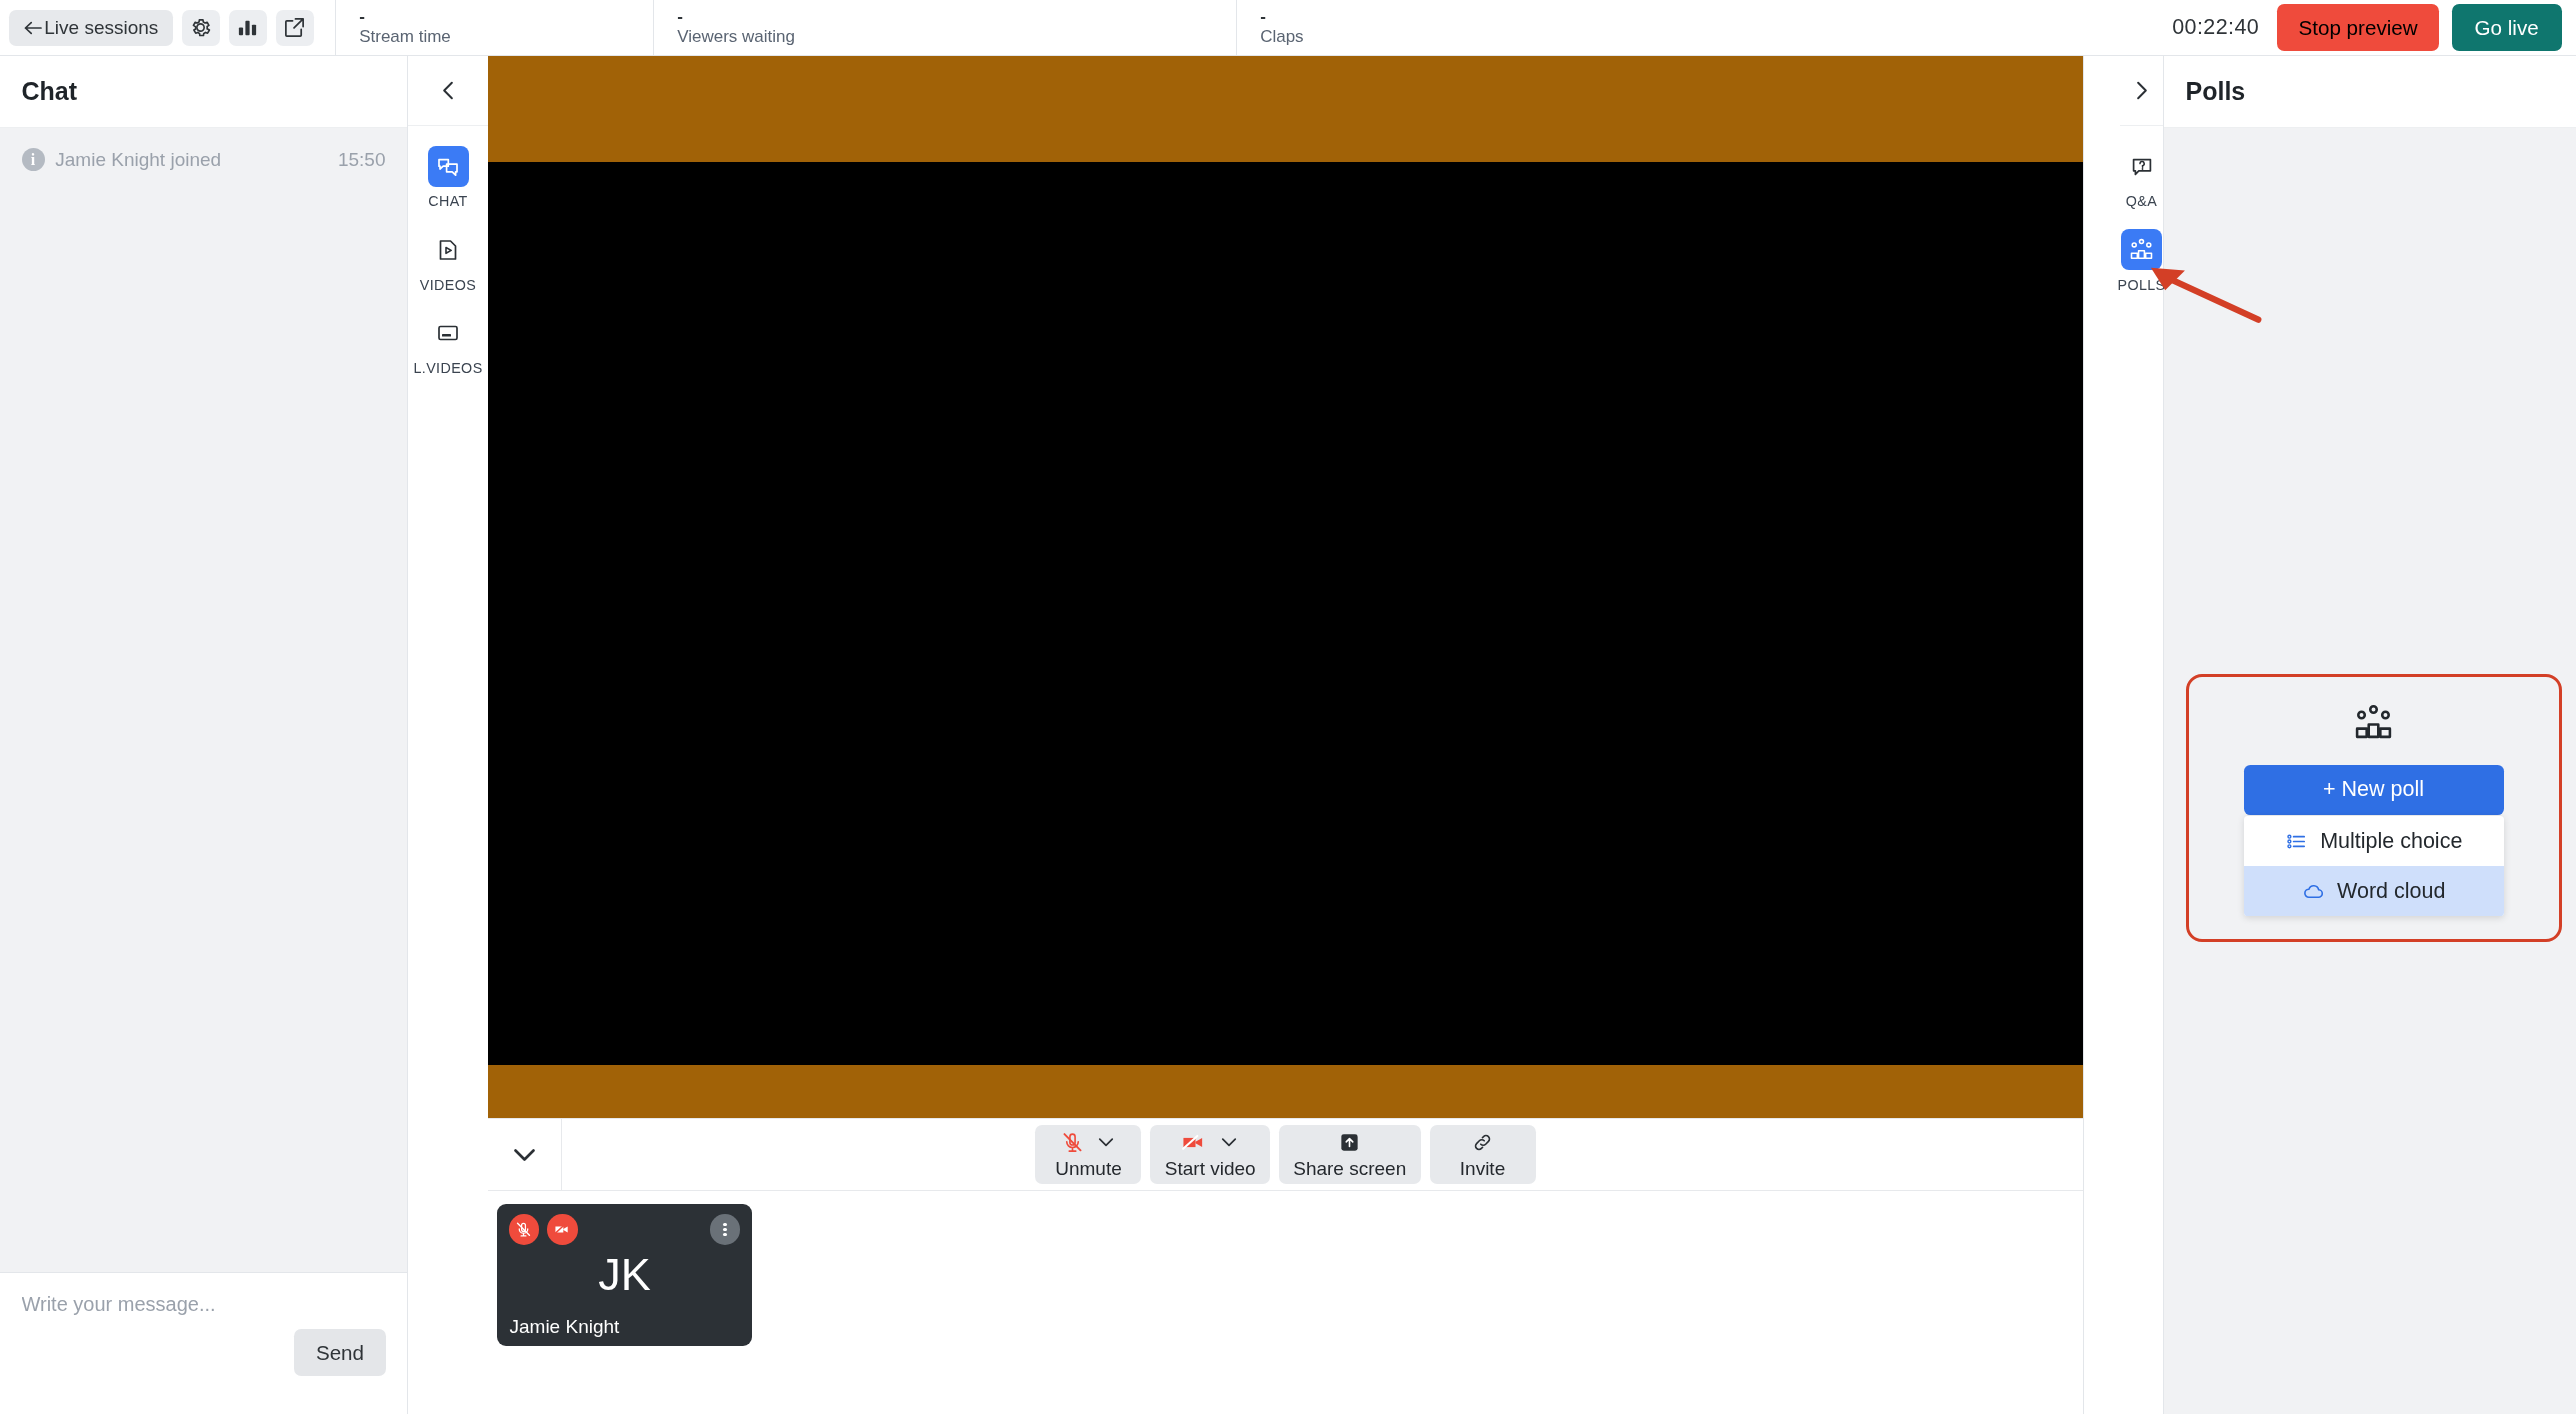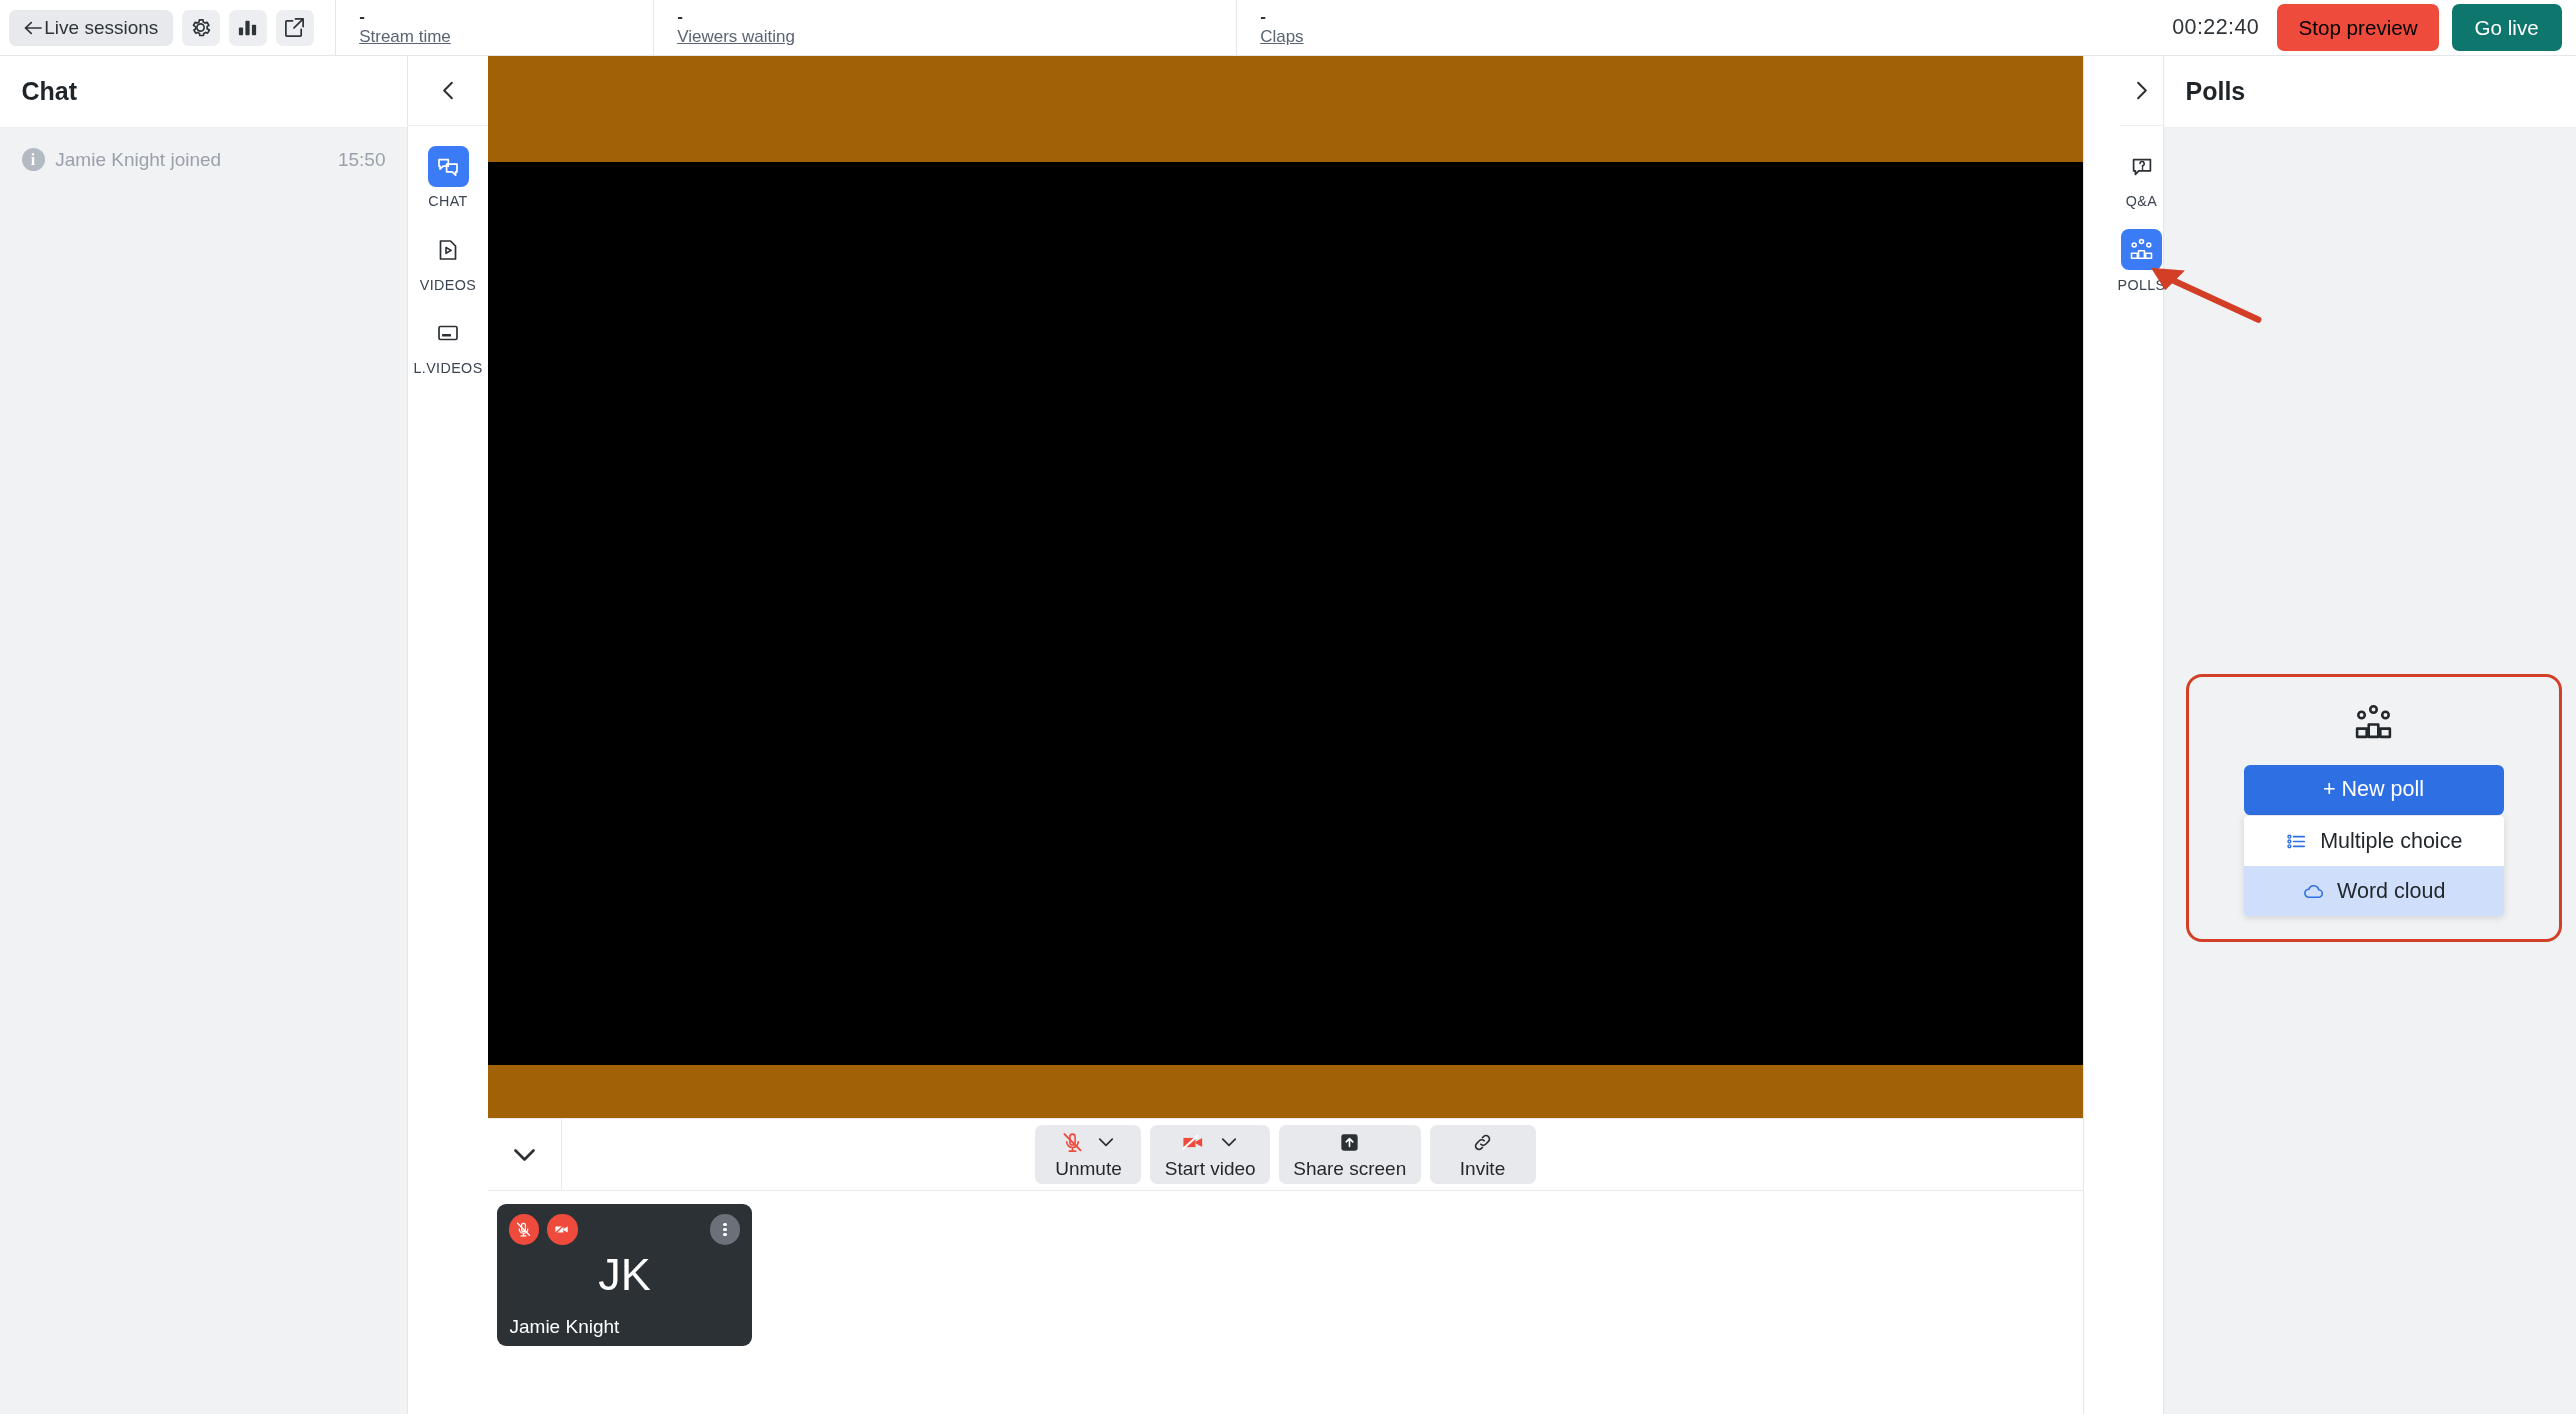--- a/index.html
+++ b/index.html
@@ -29,21 +29,21 @@
   .icon-btn {
     width: 38px; height: 36px; background: #eceef1; border: none; border-radius: 7.2px;
     display: flex; align-items: center; justify-content: center; cursor: pointer;
   }
   .stat {
     position: relative; height: 56px; padding: 0 0 0 23px;
     display: flex; flex-direction: column; justify-content: center;
     border-left: 0.9px solid #e3e6ea;
   }
   .stat-val { font-size: 17px; font-weight: 700; color: #2f3438; line-height: 1.1; height: 20px;}
-  .stat-label { font-size: 17px; color: #5a6472; line-height: 1.1; text-decoration: underline; }
+  .stat-label { font-size: 17px; color: #5a6472; line-height: 1.1; }
   .tb-right { margin-left: auto; display: flex; align-items: center; gap: 12.5px; padding-right: 14.3px; }
   .timer { font-size: 21.5px; color: #2f3438; letter-spacing: 0.4px; margin-right: 5.4px; }
   .btn-stop {
     background: #ef4b3c; color: #000000; border: none; border-radius: 7.2px;
     height: 47px; padding: 0 21.5px; font-size: 20.6px; cursor: pointer;
     font-family: "Liberation Sans", sans-serif;
   }
   .btn-golive {
     background: #0f766e; color: #fff; border: none; border-radius: 7.2px;
     height: 47px; padding: 0 23px; font-size: 20.6px; cursor: pointer;
@@ -264,20 +264,24 @@
   <div class="chat-panel">
     <div class="chat-head">
       <span class="chat-title">Chat</span>
     </div>
     <div class="chat-body">
       <div class="chat-sysmsg">
         <span class="sys-ico">i</span>
         <span class="sys-text">Jamie Knight joined</span>
         <span class="sys-time">15:50</span>
       </div>
+    </div>
+    <div class="chat-compose">
+      <input class="chat-input" value="" placeholder="Write your message..." style="">
+      <button class="btn-send">Send</button>
     </div>
   </div>
 
   <div class="rail-left">
     <div class="rail-collapse">
       <svg width="23" height="27" viewBox="0 0 24 24">
         <path d="M15.5 4 L7.5 12 L15.5 20" fill="none" stroke="#2b3035" stroke-width="2.1" stroke-linecap="round" stroke-linejoin="round"></path>
       </svg>
     </div>
 

